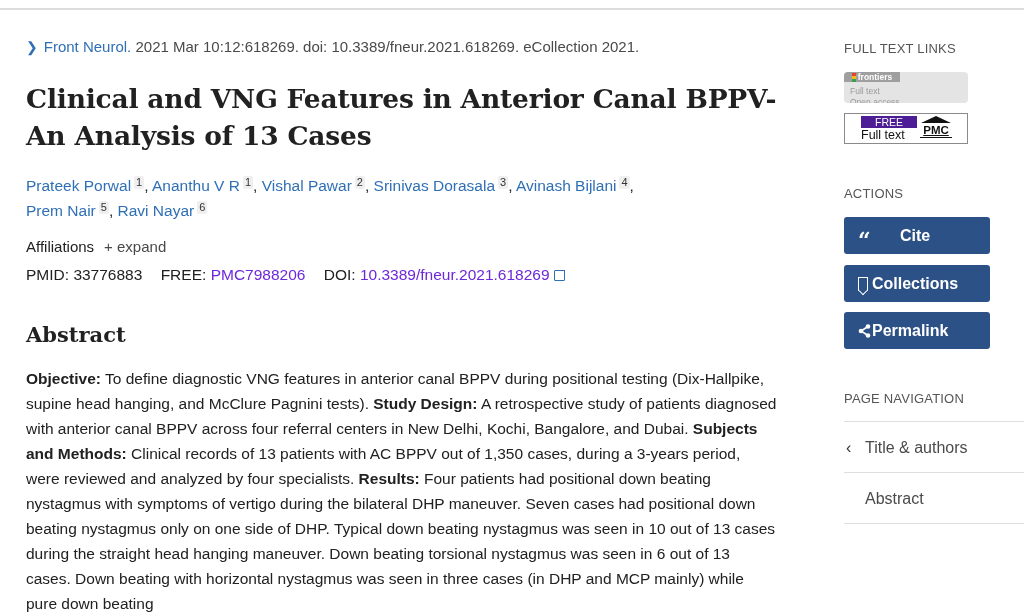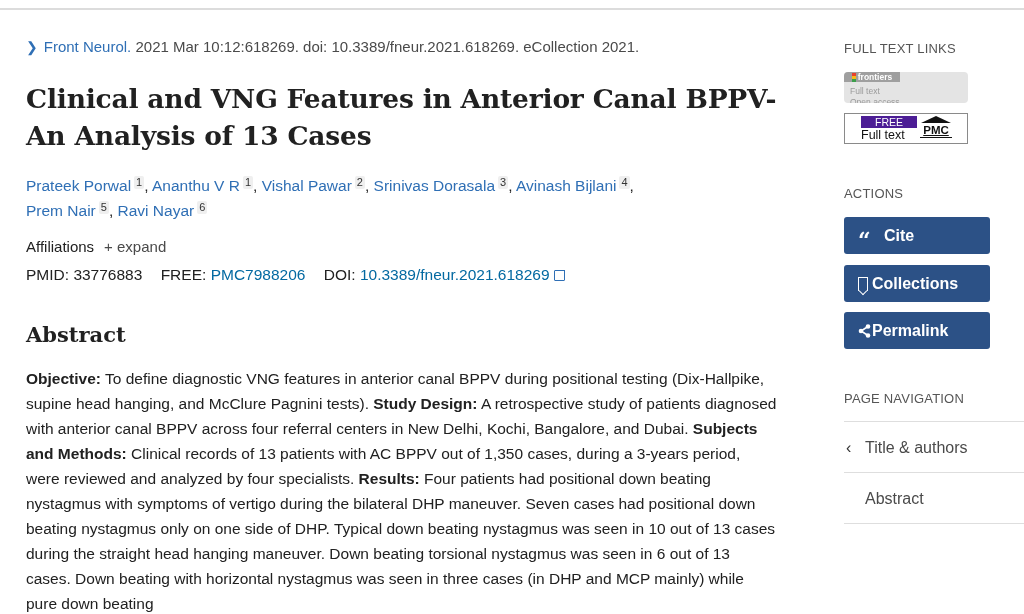--- a/index.html
+++ b/index.html
@@ -15,21 +15,21 @@
   .title { position: absolute; top: 80px; left: 0; width: 760px; font-family: "DejaVu Serif", "Liberation Serif", serif; font-weight: bold; font-size: 26.5px; line-height: 37px; color: #212121; letter-spacing: -0.2px; }
 
   .authors { position: absolute; top: 173px; left: 0; width: 720px; font-size: 15.5px; line-height: 25px; color: #212121; }
   .author-link { color: #2f6fb5; text-decoration: none; }
   .aff-num { display: inline-block; font-size: 11px; line-height: 13px; padding: 0 2px; background: #efefef; color: #333; border-radius: 2px; vertical-align: 5px; margin-left: 3px; }
 
   .affiliations { position: absolute; top: 238px; left: 0; font-size: 15px; color: #212121; }
   .affiliations .expand { color: #4a4a4a; margin-left: 10px; }
   .ids { position: absolute; top: 266px; left: 0; font-size: 15.5px; color: #212121; white-space: nowrap; }
   .ids .gap { display: inline-block; width: 14px; }
-  .ids .link { color: #0369a1; }
+  .ids .link { color: #6d28d9; }
   .ext-icon { display: inline-block; width: 11px; height: 11px; border: 1.5px solid #2f6fb5; border-radius: 1px; margin-left: 4px; position: relative; vertical-align: -1px; }
   .ext-icon::after { content: ""; position: absolute; right: -1px; top: -1px; width: 6px; height: 6px; border-top: 1.5px solid #2f6fb5; border-right: 1.5px solid #2f6fb5; background: #fff; }
 
   .abstract-h { position: absolute; top: 322px; left: 0; font-family: "DejaVu Serif", "Liberation Serif", serif; font-weight: bold; font-size: 21px; color: #212121; }
   .abstract-body { position: absolute; top: 366px; left: 0; width: 752px; font-size: 15.5px; line-height: 25px; color: #212121; }
   .abstract-body b { font-weight: bold; }
 
   .sidebar { position: absolute; left: 844px; top: 0; width: 180px; }
   .side-h { position: absolute; left: 0; font-size: 13px; color: #555; letter-spacing: 0.2px; white-space: nowrap; }
   .ft-frontiers { position: absolute; left: 0; top: 72px; width: 124px; height: 31px; border-radius: 4px; background: #e4e4e4; overflow: hidden; display: flex; flex-direction: column; }
@@ -112,21 +112,21 @@
     <div class="pmc">
         <div class="roof"></div>
         <div class="pmc-t">PMC</div>
       </div>
   </div>
 
   <div class="side-h" style="top:186px">ACTIONS</div>
 
   <div class="action-btn" style="top:217px">
     <span class="ico" style="font-family:'DejaVu Serif',serif;font-size:22px;padding-top:8px">“</span>
-    <span style="margin-left:12px">Cite</span>
+    <span style="margin-left:28px">Cite</span>
   </div>
 
   <div class="action-btn" style="top:265px">
     <span class="ico">
         <span class="bookmark"></span>
       </span>
     <span>Collections</span>
   </div>
 
   <div class="action-btn" style="top:312px">

